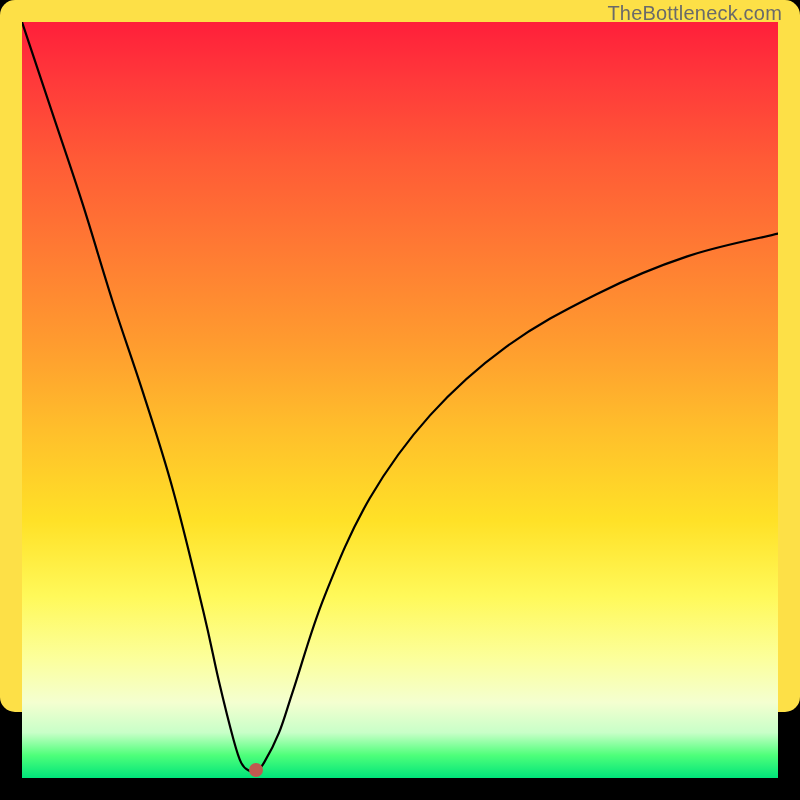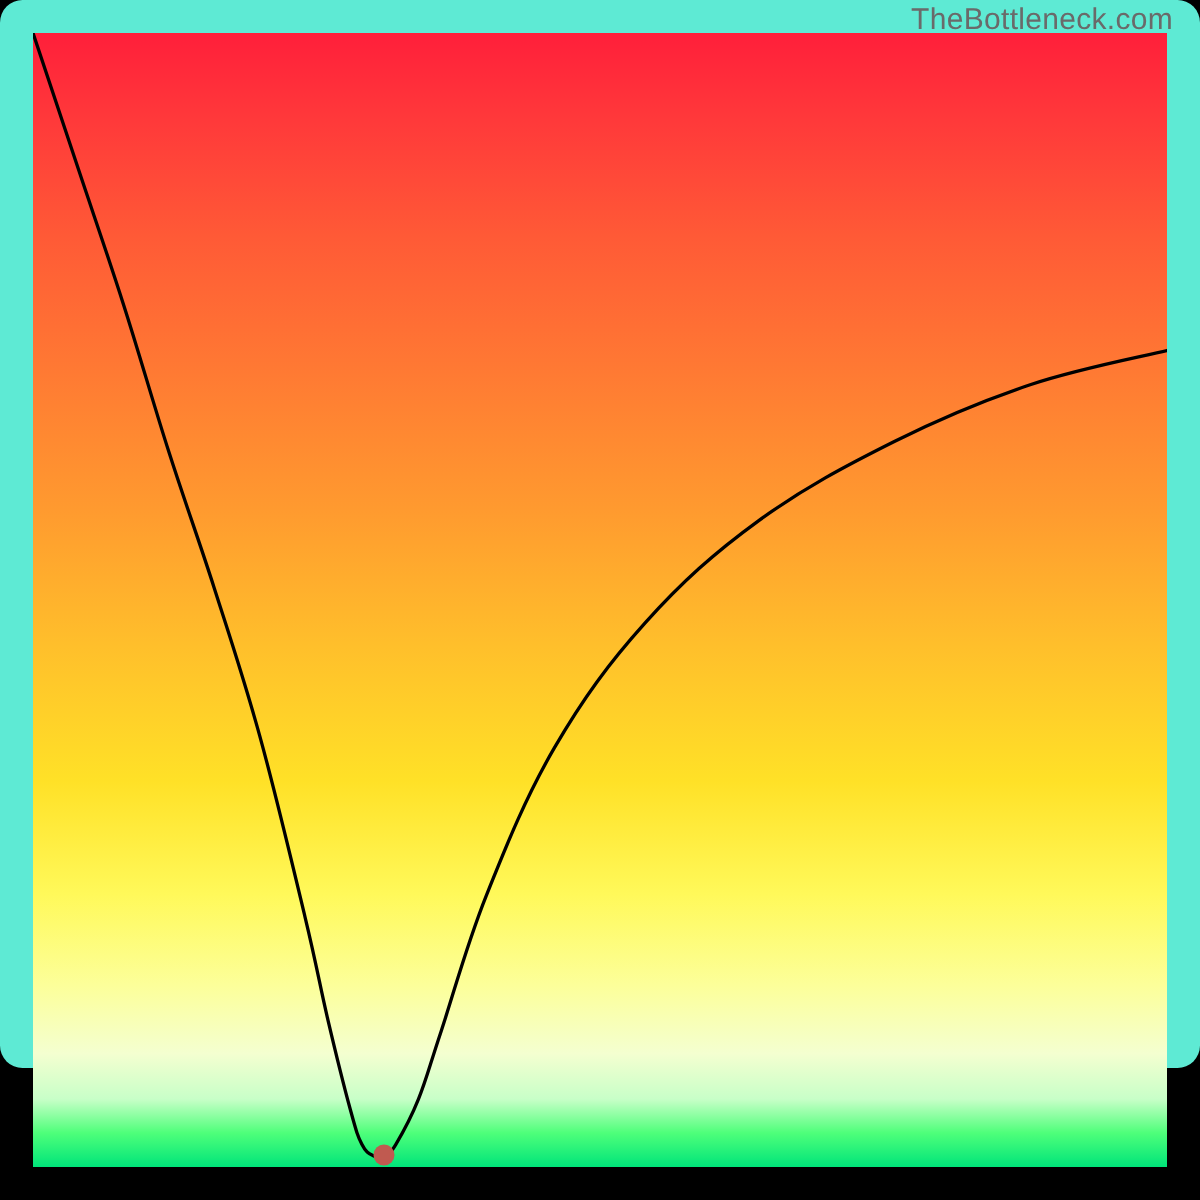--- a/index.html
+++ b/index.html
@@ -7,21 +7,21 @@
     padding: 0;
     width: 800px;
     height: 800px;
     overflow: hidden;
     background: #000;
     font-family: Arial, Helvetica, sans-serif;
   }
   .outer {
     width: 800px;
     height: 712px;
-    background: #5eead4;
+    background: #fde047;
     position: relative;
     border-radius: 15px;
   }
   .watermark {
     position: absolute;
     top: 2px;
     right: 18px;
     color: #6a6a6a;
     font-size: 20px;
     font-weight: 500;

